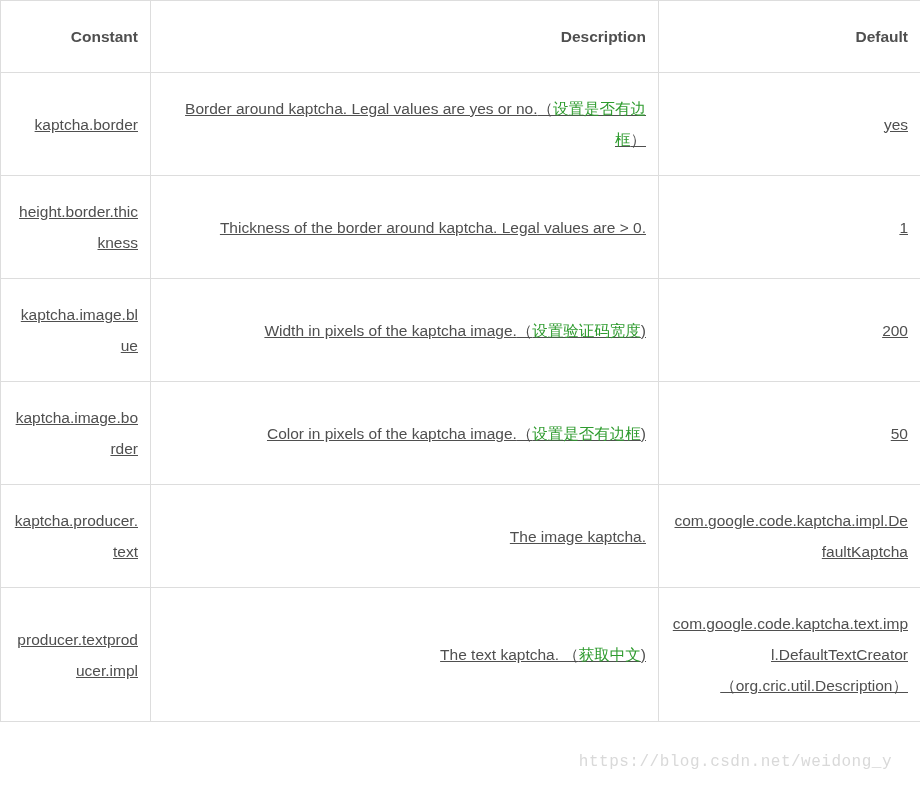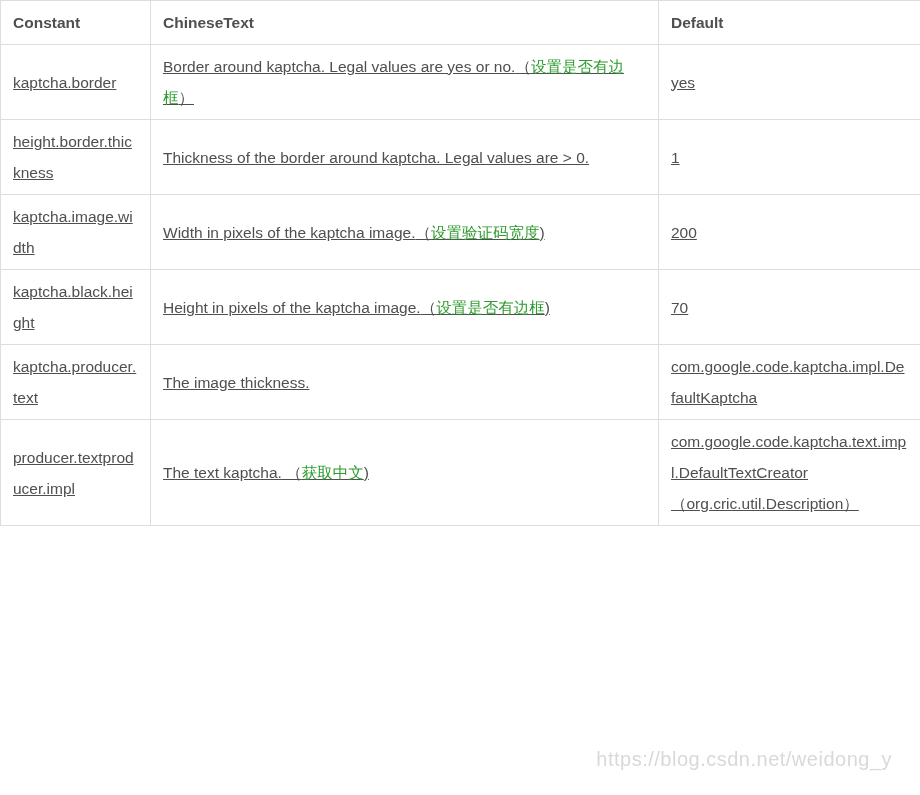--- a/index.html
+++ b/index.html
@@ -12,22 +12,22 @@
     background: #fff;
     width: 920px;
   }
   table {
     border-collapse: collapse;
     width: 100%;
     table-layout: fixed;
   }
   th, td {
     border: 1px solid #ddd;
-    padding: 6px 12px;
-    text-align: left;
+    padding: 20px 12px;
+    text-align: right;
     vertical-align: middle;
     word-wrap: break-word;
     overflow-wrap: break-word;
     line-height: 2.0;
   }
   th {
     font-weight: 700;
     color: #4f4f4f;
     background: #fff;
   }
@@ -35,68 +35,68 @@
   col.c-desc  { width: 508px; }
   col.c-def   { width: 262px; }
   .note {
     color: #2e9b2e;
   }
   .watermark {
     position: fixed;
     bottom: 24px;
     right: 28px;
     color: #d9d9d9;
-    font-family: Liberation Sans, sans-serif;
-    font-size: 20px;
+    font-family: Liberation Mono, monospace;
+    font-size: 16px;
     letter-spacing: 0.5px;
     pointer-events: none;
     user-select: none;
   }
   tbody tr td { background: #fff; text-decoration: underline; }
 </style>
 </head>
 <body>
 
 <table>
   <colgroup>
     <col class="c-const">
     <col class="c-desc">
     <col class="c-def">
   </colgroup>
   <thead>
     <tr>
       <th>Constant</th>
-      <th>ChineseText</th>
+      <th>Description</th>
       <th>Default</th>
     </tr>
   </thead>
   <tbody id="tbody">
   <tr>
         <td>kaptcha.border</td>
         <td><span>Border around kaptcha. Legal values are yes or no.</span><span>（</span><span class="note">设置是否有边框</span><span>）</span></td>
         <td><span>yes</span></td>
       </tr>
       <tr>
         <td>height.border.thickness</td>
         <td><span>Thickness of the border around kaptcha. Legal values are &gt; 0.</span></td>
         <td><span>1</span></td>
       </tr>
       <tr>
-        <td>kaptcha.image.width</td>
+        <td>kaptcha.image.blue</td>
         <td><span>Width in pixels of the kaptcha image.</span><span>（</span><span class="note">设置验证码宽度</span><span>)</span></td>
         <td><span>200</span></td>
       </tr>
       <tr>
-        <td>kaptcha.black.height</td>
-        <td><span>Height in pixels of the kaptcha image.</span><span>（</span><span class="note">设置是否有边框</span><span>)</span></td>
-        <td><span>70</span></td>
+        <td>kaptcha.image.border</td>
+        <td><span>Color in pixels of the kaptcha image.</span><span>（</span><span class="note">设置是否有边框</span><span>)</span></td>
+        <td><span>50</span></td>
       </tr>
       <tr>
         <td>kaptcha.producer.text</td>
-        <td><span>The image thickness.</span></td>
+        <td><span>The image kaptcha.</span></td>
         <td><span>com.google.code.kaptcha.impl.DefaultKaptcha</span></td>
       </tr>
       <tr>
         <td>producer.textproducer.impl</td>
         <td><span>The text kaptcha.</span><span>  （</span><span class="note">获取中文</span><span>)</span></td>
         <td><span>com.google.code.kaptcha.text.impl.DefaultTextCreator</span><span>  （org.cric.util.Description）</span></td>
       </tr>
     </tbody>
 </table>
 

